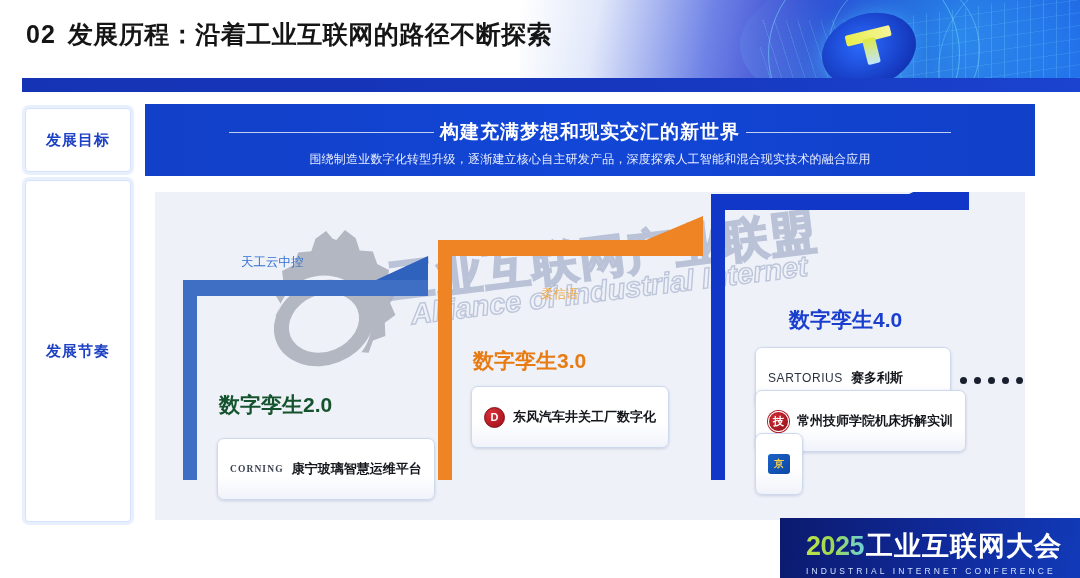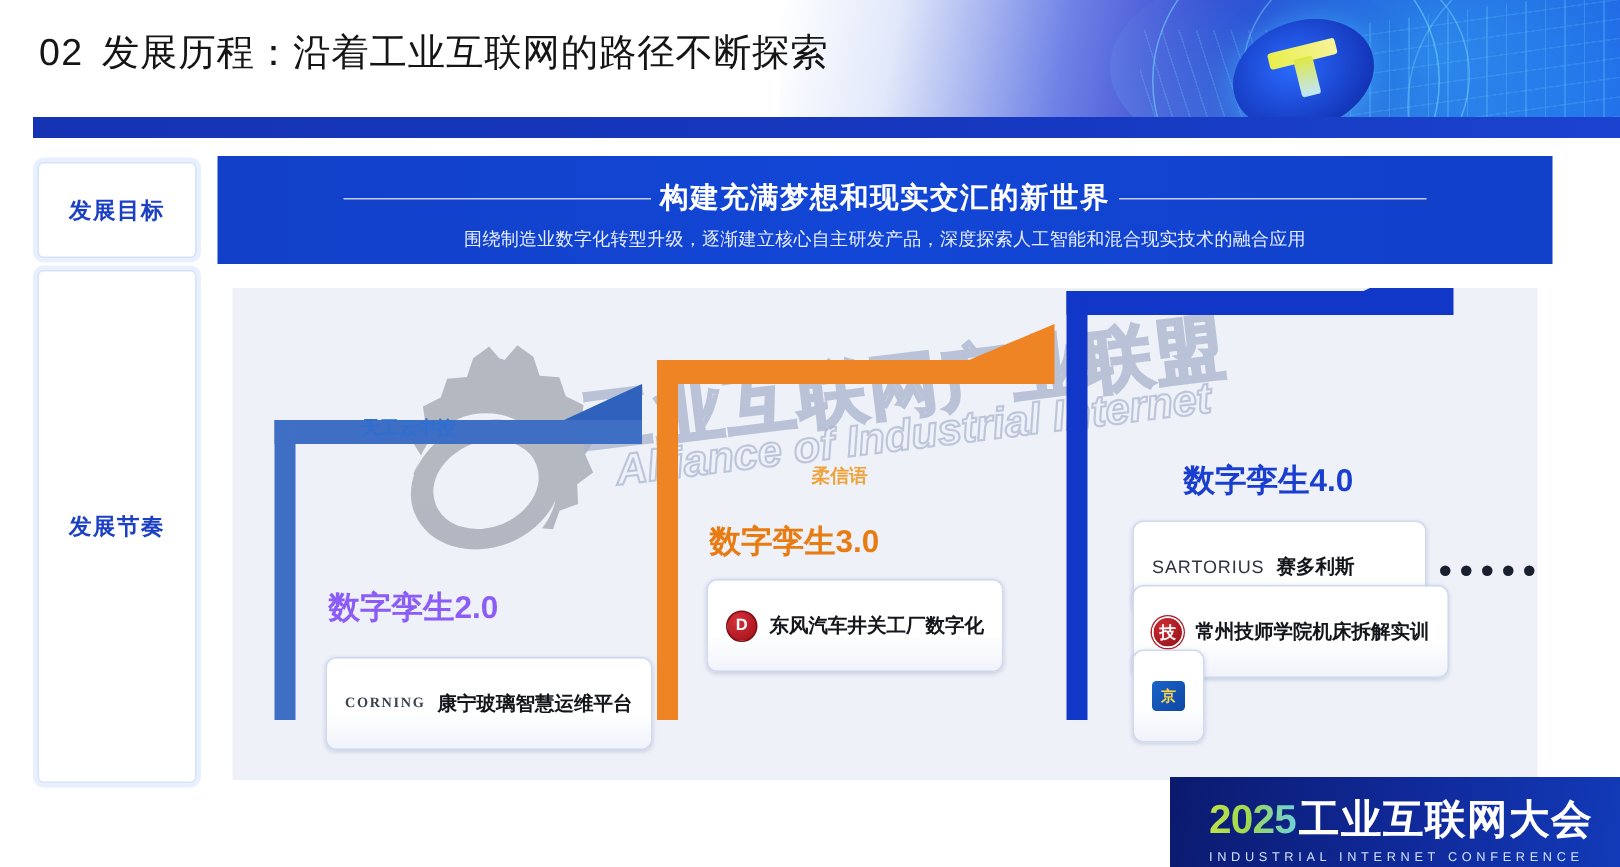--- a/index.html
+++ b/index.html
@@ -51,21 +51,21 @@
     background:
       repeating-linear-gradient(72deg, rgba(120,230,255,.35) 0 1px, transparent 1px 11px);
   }
   .hg-sweep{
     position:absolute;right:40px;top:-30px;width:300px;height:150px;
     background:conic-gradient(from 200deg at 50% 50%, rgba(120,225,255,.30), rgba(120,225,255,0) 28%, rgba(120,225,255,0) 72%, rgba(120,225,255,.22));
     border-radius:50%;
   }
   .header-title{
     position:absolute;left:26px;top:18px;
-    font-size:25px;font-weight:normal;color:#151515;letter-spacing:.5px;white-space:nowrap;
+    font-size:25px;font-weight:bold;color:#151515;letter-spacing:.5px;white-space:nowrap;
   }
   .header-title .num{margin-right:12px;letter-spacing:1px;}
   .header-bar{
     position:absolute;left:0;top:78px;width:1080px;height:22px;
     background:linear-gradient(90deg,#1534b4 0%,#1636bd 55%,#1b43cf 100%);
   }
   .header-bar-white{
     position:absolute;left:0;top:78px;width:22px;height:22px;background:#fff;
   }
 
@@ -124,21 +124,21 @@
     color:transparent;-webkit-text-stroke:1.4px rgba(168,178,205,.7);white-space:nowrap;
   }
 
   
   .bracket{position:absolute;}
   .bracket .vbar{position:absolute;left:0;bottom:0;width:14px;}
   .bracket .hbar{position:absolute;left:0;top:0;height:16px;}
   .bracket .tri{position:absolute;top:-24px;width:0;height:0;border-style:solid;}
 
   .stage-label{
-    position:absolute;font-size:12.5px;font-weight:bold;white-space:nowrap;margin-top:23px;
+    position:absolute;font-size:12.5px;font-weight:normal;white-space:nowrap;
   }
   .stage-title{
     position:absolute;font-size:21px;font-weight:bold;white-space:nowrap;
   }
 
   
   .chip{
     position:absolute;background:linear-gradient(180deg,#ffffff 0%,#ffffff 60%,#f0f3fa 100%);
     border:1px solid #cfd9ee;border-radius:7px;
     box-shadow:0 1px 3px rgba(40,60,120,.18);
@@ -245,21 +245,21 @@
     <div class="wm-cn">工业互联网产业联盟</div>
     <div class="wm-en">Alliance of Industrial Internet</div>
   </div>
 
   <div class="bracket" style="left:28px;top:88px;width:245px;height:200px;">
     <div class="hbar" style="width:245px;background:#3f6fc4;"></div>
     <div class="vbar" style="height:200px;background:#3f6fc4;"></div>
     <div class="tri" style="left:193px;border-width:0 0 24px 52px;border-color:transparent transparent #2f62bd transparent;"></div>
   </div>
   <div class="stage-label" style="left:86px;top:62px;color:#2f6fd0;">天工云中控</div>
-  <div class="stage-title" style="left:64px;top:199px;color:#8b5cf6;">数字孪生2.0</div>
+  <div class="stage-title" style="left:64px;top:199px;color:#14532d;">数字孪生2.0</div>
   <div class="chip" style="left:62px;top:246px;">
     <span class="chip-logo-corning">CORNING</span>
     <span class="chip-text">康宁玻璃智慧运维平台</span>
   </div>
 
   <div class="bracket" style="left:283px;top:48px;width:265px;height:240px;">
     <div class="hbar" style="width:265px;background:#ef8424;"></div>
     <div class="vbar" style="height:240px;background:#ef8424;"></div>
     <div class="tri" style="left:208px;border-width:0 0 24px 57px;border-color:transparent transparent #ef8424 transparent;"></div>
   </div>

